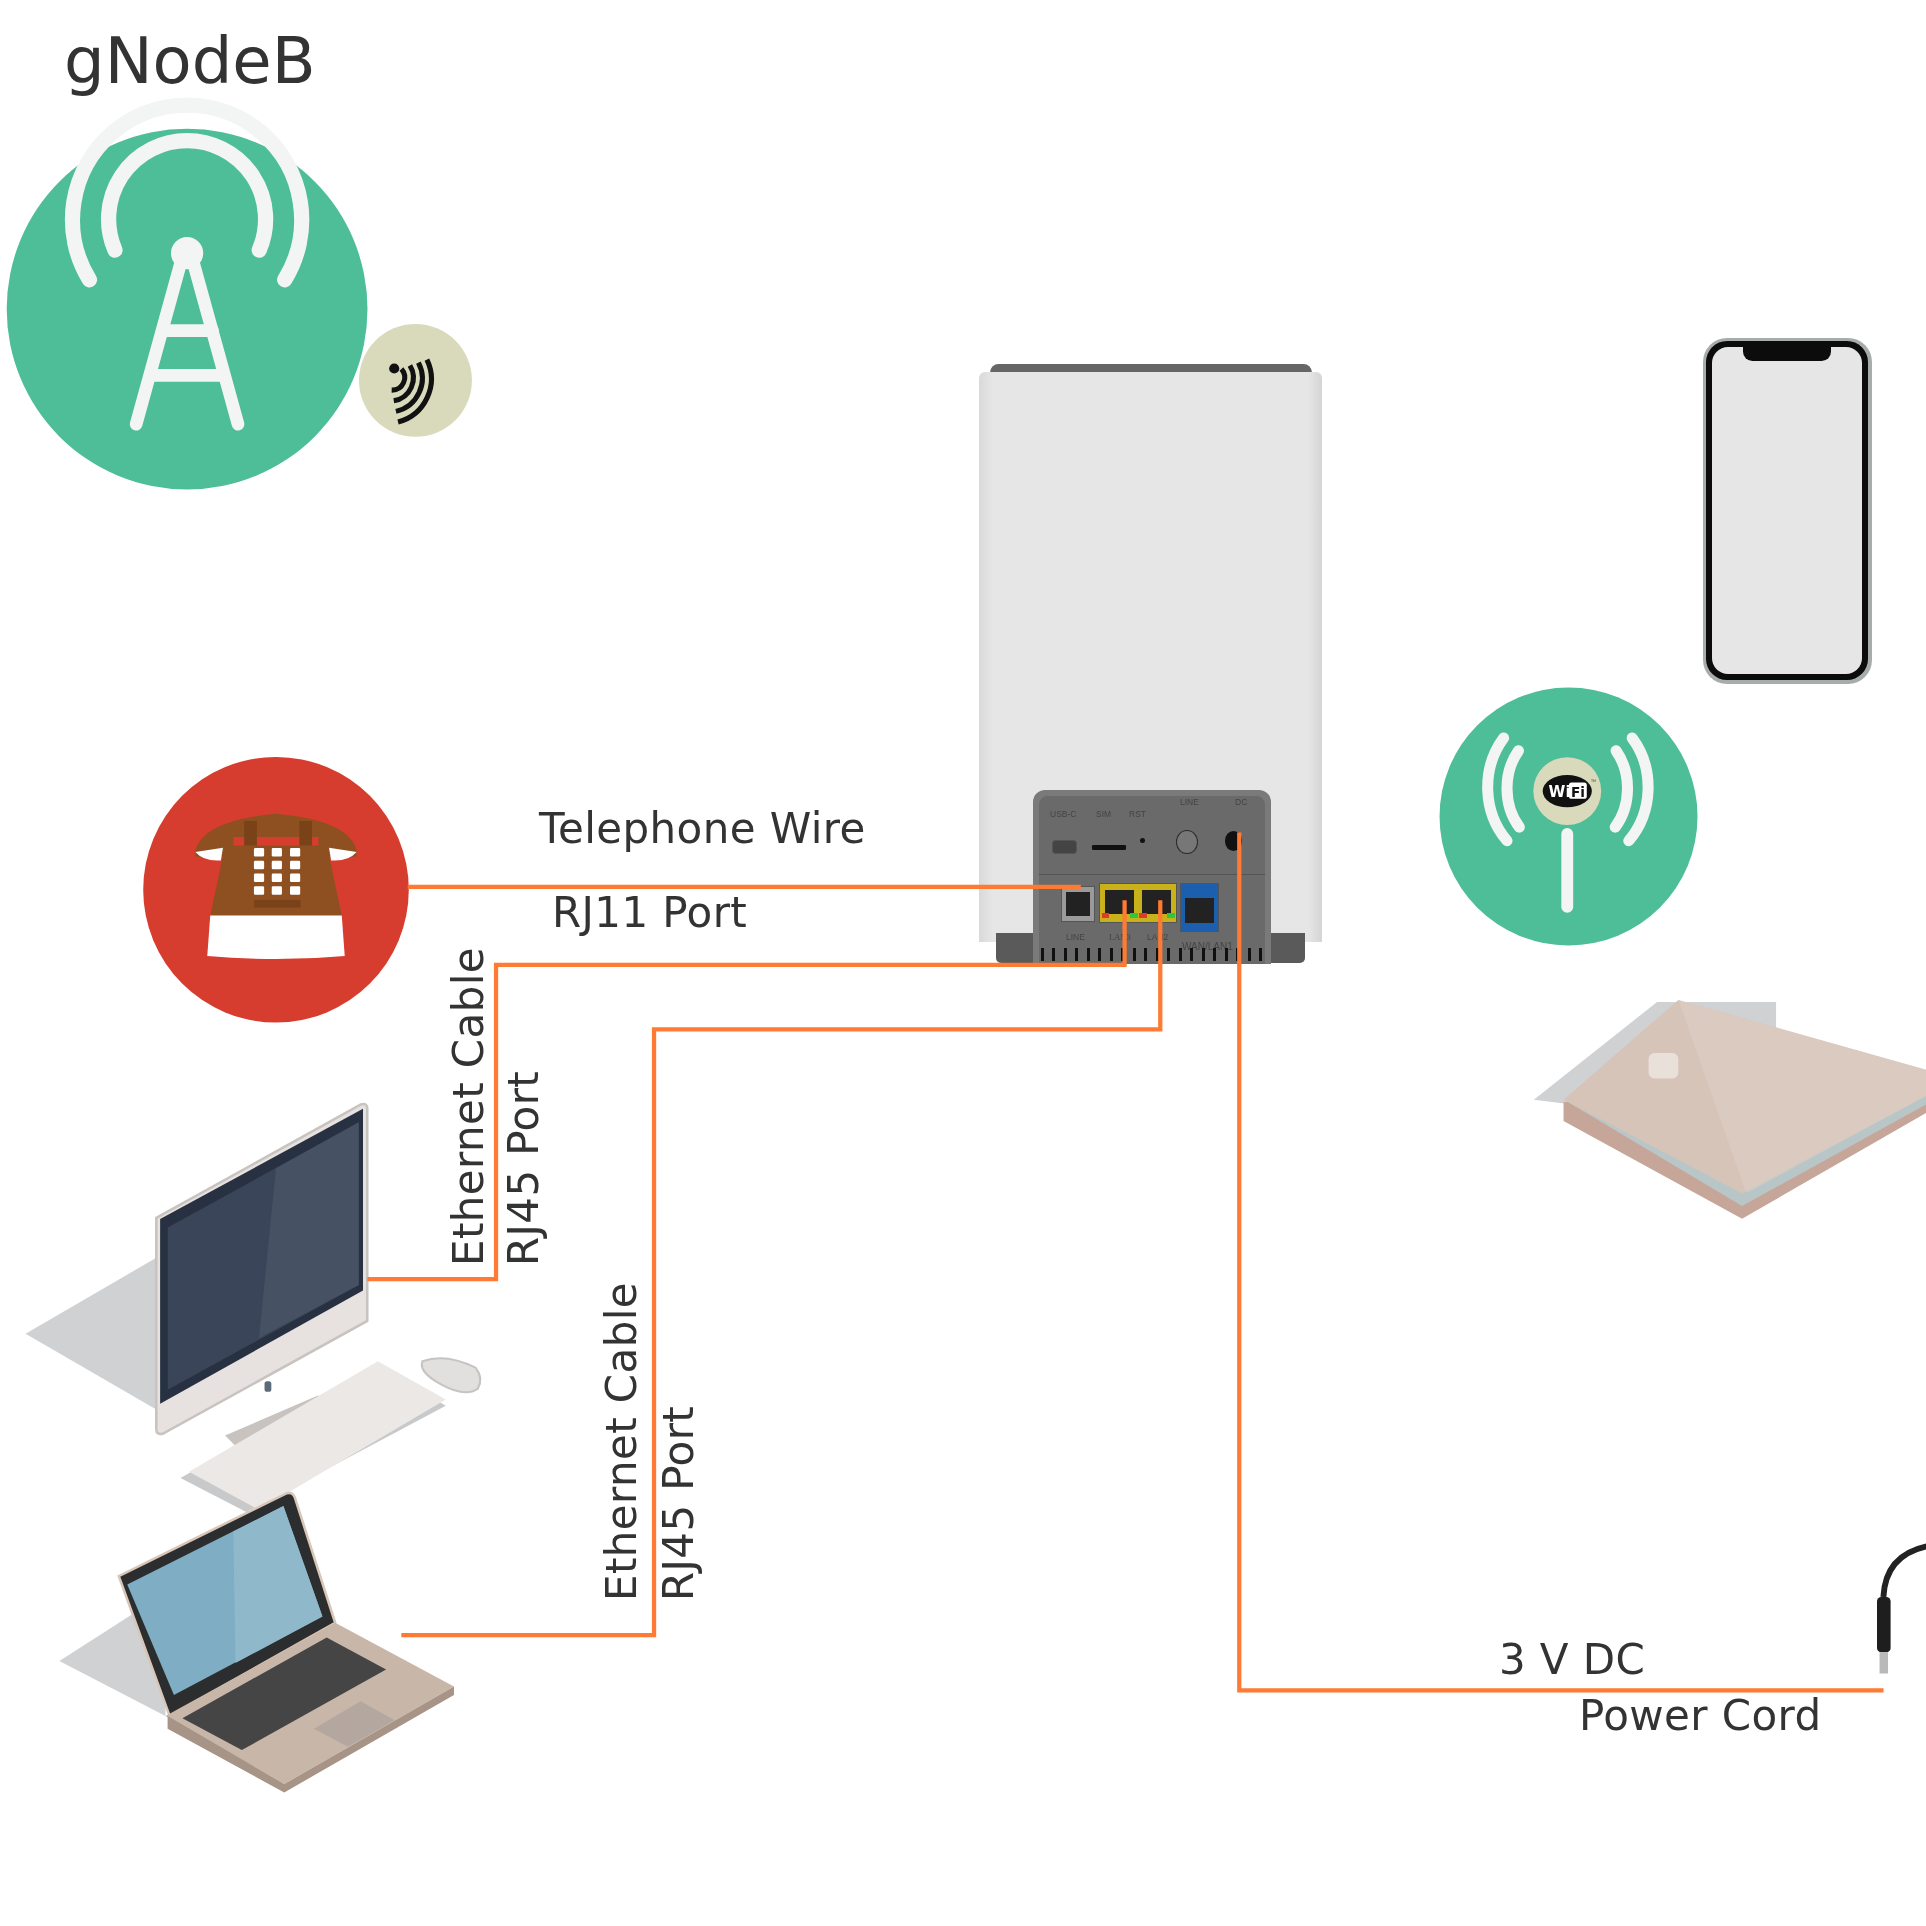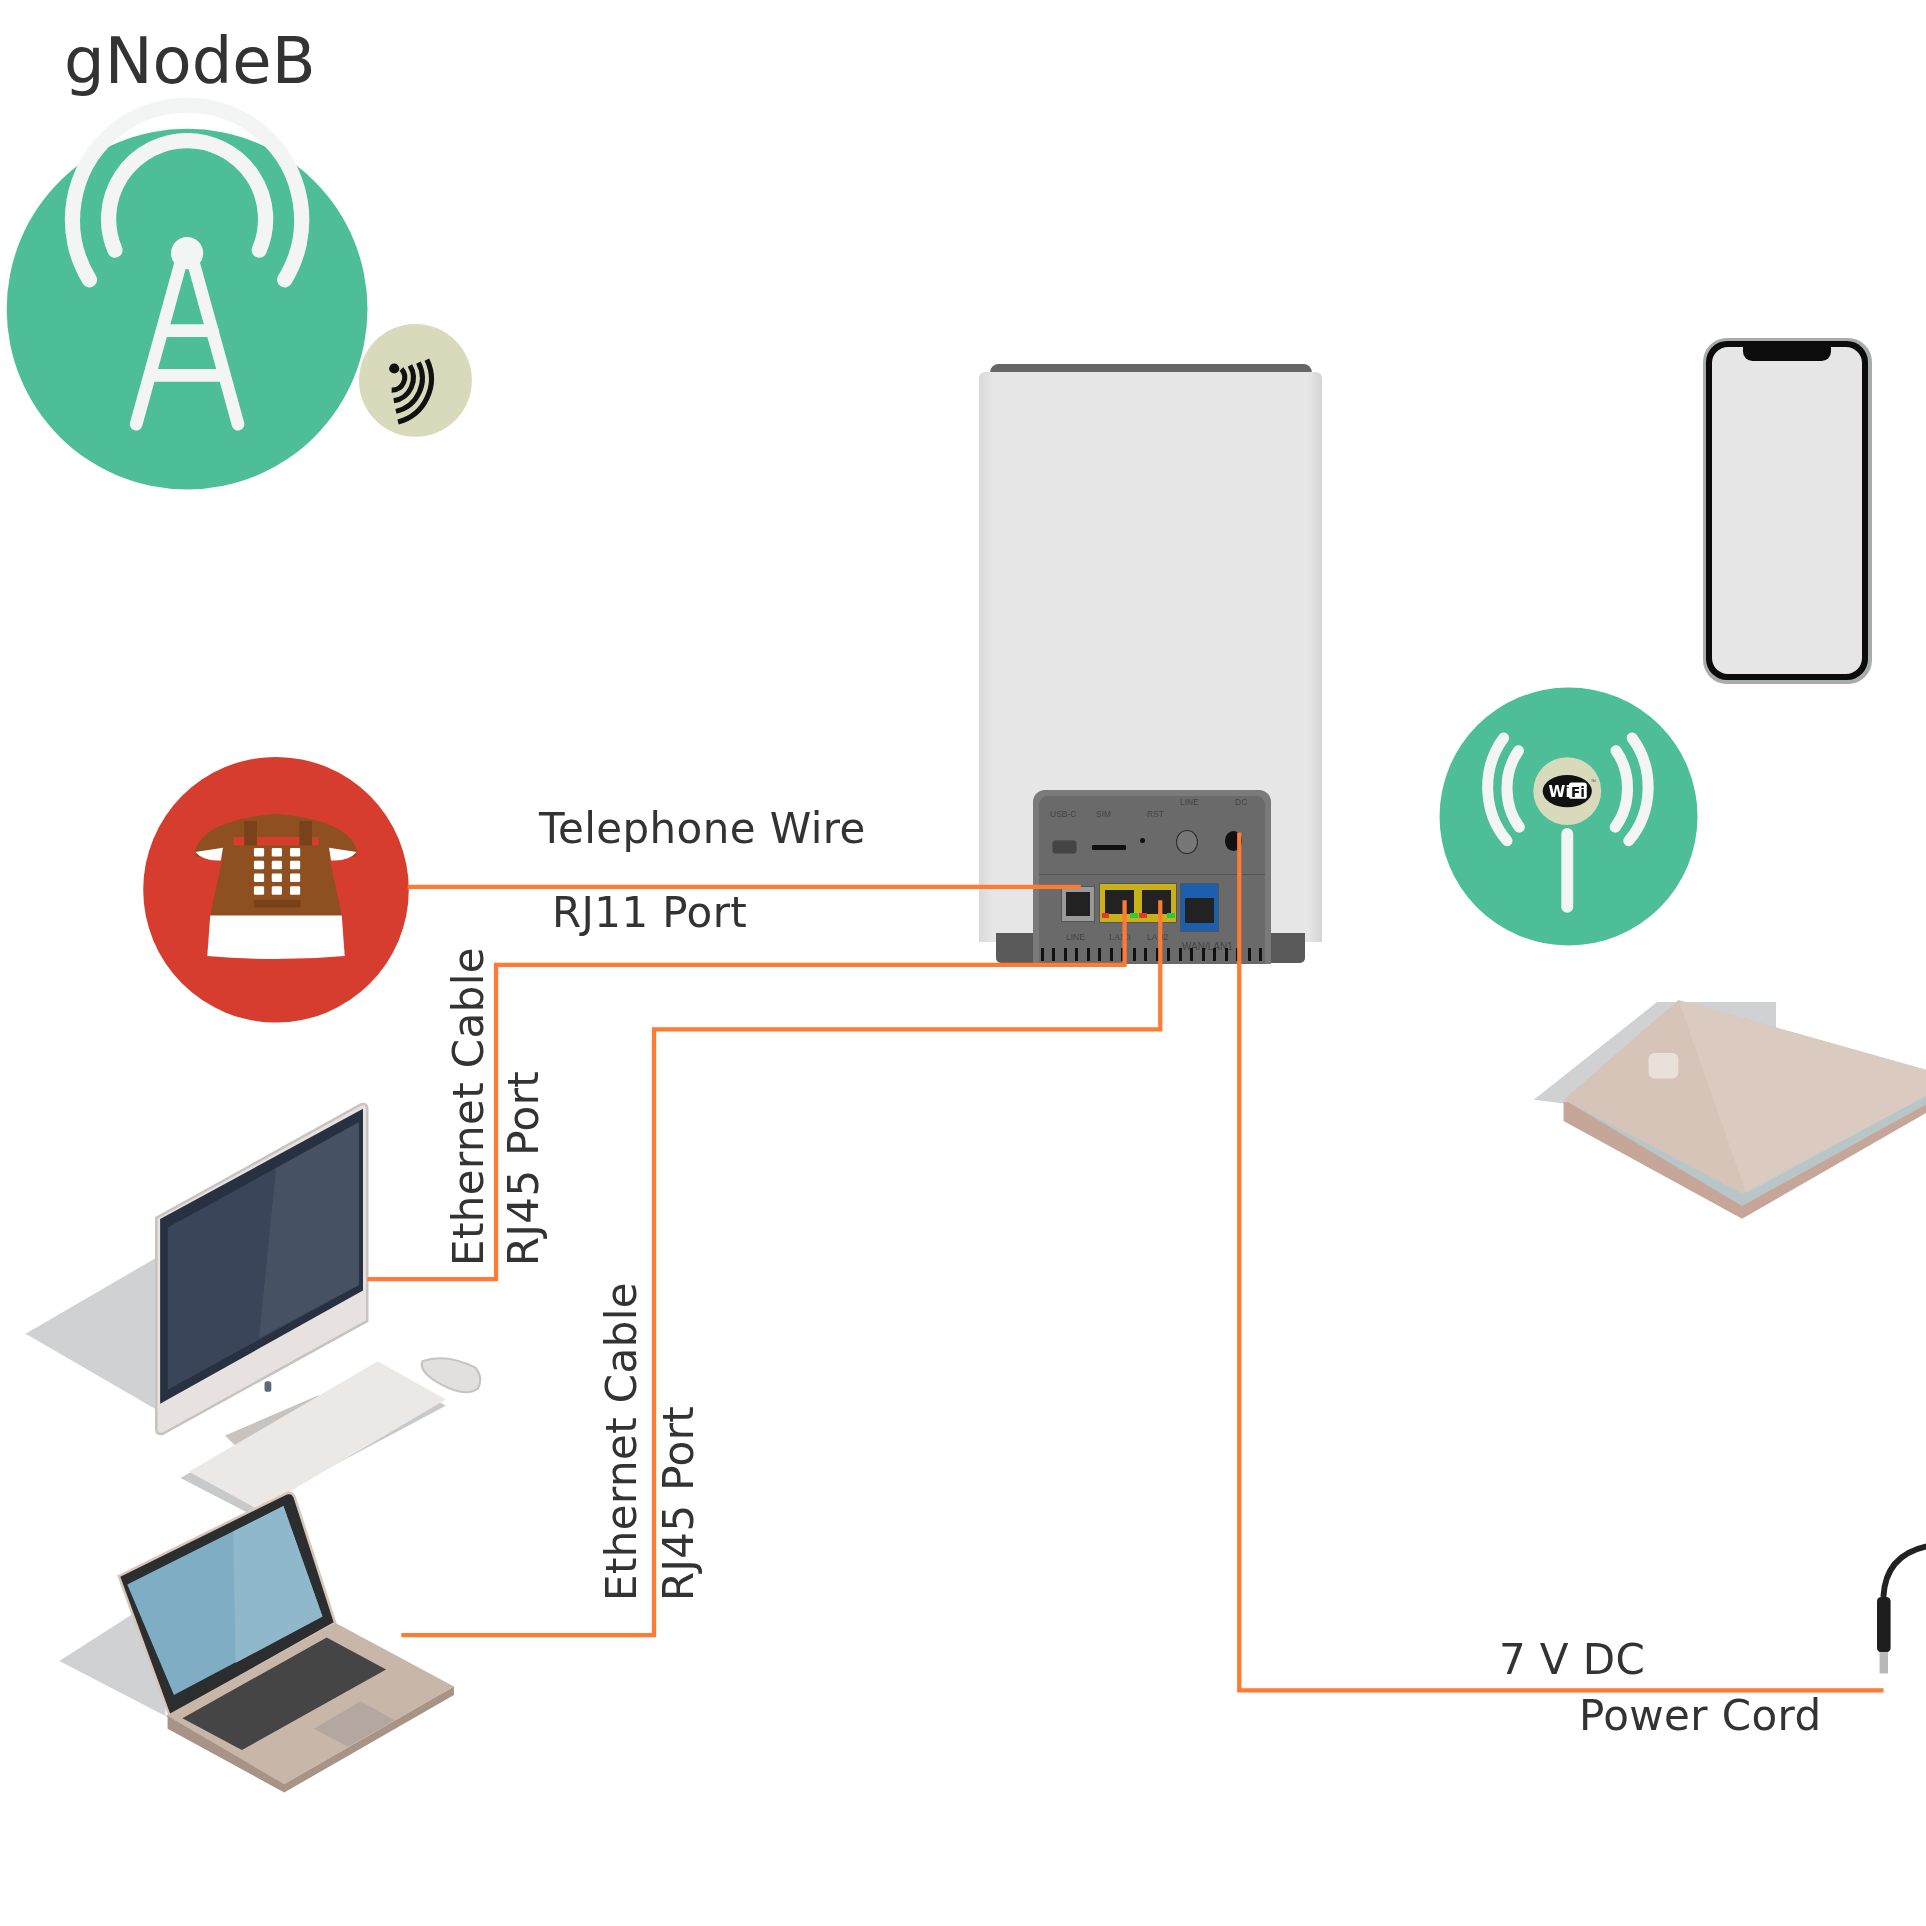--- a/index.html
+++ b/index.html
@@ -70,21 +70,21 @@
   <div class="abs" style="left:10.6px;top:0;width:322px;height:10.6px;background:#666;border-radius:8.5px 8.5px 0 0;"></div>
   <div class="abs" style="left:0;top:7.6px;width:343px;height:570px;background:linear-gradient(90deg,#d9d9d9 0%,#e6e6e6 4%,#e6e6e6 96%,#d4d4d4 100%);border-radius:6px 6px 0 0;"></div>
   <div class="abs" style="left:17px;top:569px;width:309px;height:30px;background:#5a5a5a;border-radius:0 0 5.1px 5.1px;"></div>
 </div>
 
 <div class="abs" style="left:1033px;top:790px;width:238px;height:174px;background:#7a7a7a;border-radius:12px 12px 0 0;">
   <div class="abs" style="left:6px;top:6px;width:226px;height:168px;background:#6a6a6a;border-radius:8.5px 8.5px 0 0;"></div>
 
   <div class="abs" style="left:17px;top:19px;font-size:8.5px;color:#444;font-family:'Liberation Sans',sans-serif;">USB-C</div>
   <div class="abs" style="left:63px;top:19px;font-size:8.5px;color:#444;font-family:'Liberation Sans',sans-serif;text-align:right;">SIM</div>
-  <div class="abs" style="left:96px;top:19px;font-size:8.5px;color:#444;font-family:'Liberation Sans',sans-serif;margin-left:18px;">RST</div>
+  <div class="abs" style="left:96px;top:19px;font-size:8.5px;color:#444;font-family:'Liberation Sans',sans-serif;">RST</div>
   <div class="abs" style="left:147px;top:7.2px;font-size:8.5px;color:#444;font-family:'Liberation Sans',sans-serif;">LINE</div>
   <div class="abs" style="left:202px;top:7.2px;font-size:8.5px;color:#444;font-family:'Liberation Sans',sans-serif;">DC</div>
 
   <div class="abs" style="left:19px;top:50px;width:23.4px;height:12px;background:#444;border:1.3px solid #555;border-radius:3.4px;"></div>
   <div class="abs" style="left:59px;top:55px;width:34px;height:5.1px;background:#111;border-radius:1.3px;"></div>
   <div class="abs" style="left:107px;top:48px;width:5.1px;height:5.1px;background:#111;border-radius:50%;"></div>
   <div class="abs" style="left:143px;top:40px;width:19.5px;height:22px;background:#777;border:1.3px solid #2a2a2a;border-radius:50%;"></div>
   <div class="abs" style="left:192px;top:41px;width:17px;height:19.5px;background:#111;border-radius:50%;"></div>
   <div class="abs" style="left:6px;top:84px;width:226px;height:1.3px;background:#555;"></div>
 
@@ -185,15 +185,15 @@
 
 <div class="lbl" style="left:539px;top:808px;">Telephone Wire</div>
 <div class="lbl" style="left:552px;top:892px;">RJ11 Port</div>
 
 <div class="lbl vert" style="left:448px;top:1266px;">Ethernet Cable</div>
 <div class="lbl vert" style="left:503px;top:1266px;">RJ45 Port</div>
 
 <div class="lbl vert" style="left:601px;top:1601px;">Ethernet Cable</div>
 <div class="lbl vert" style="left:658px;top:1601px;">RJ45 Port</div>
 
-<div class="lbl" style="left:1499px;top:1639px;">7 V DC</div>
+<div class="lbl" style="left:1499px;top:1639px;">3 V DC</div>
 <div class="lbl" style="left:1579px;top:1695px;">Power Cord</div>
 
 
 </body></html>

